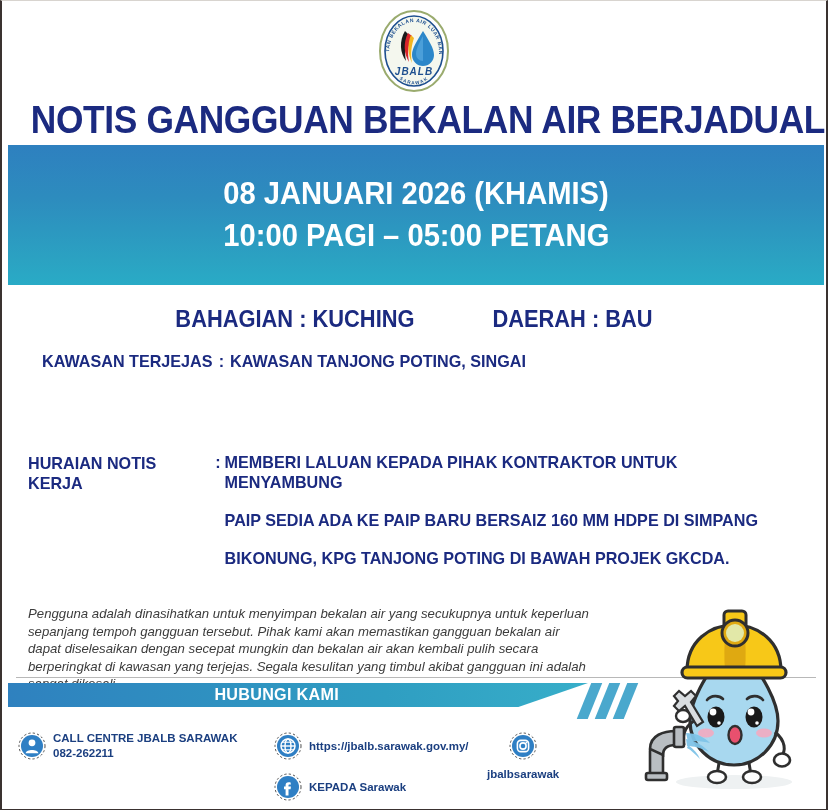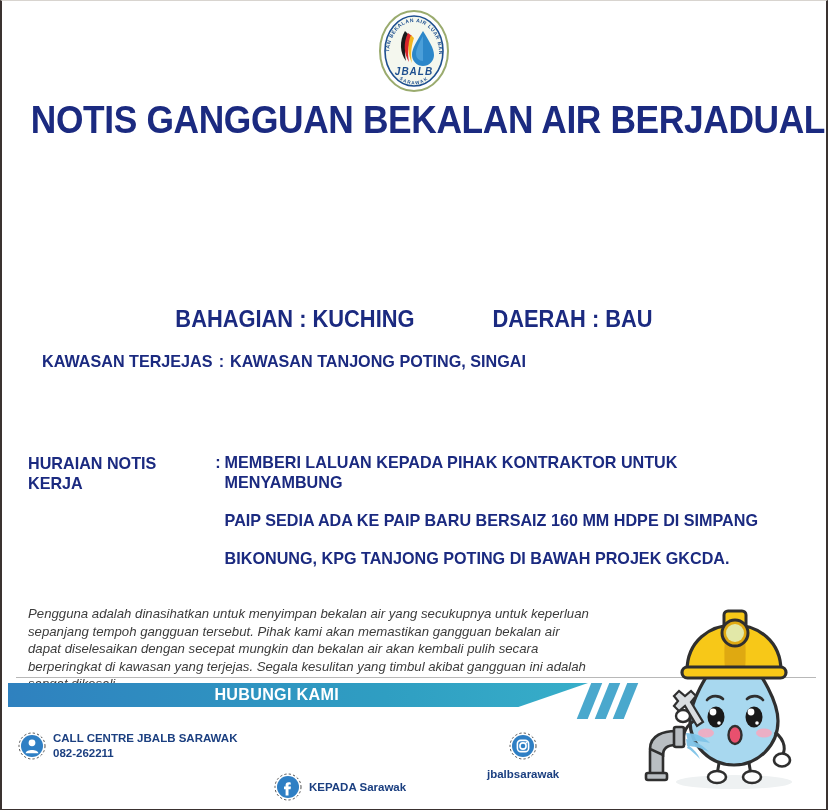--- a/index.html
+++ b/index.html
@@ -148,20 +148,24 @@
       <text x="39" y="66" font-size="10" font-weight="bold" font-style="italic" fill="#1d4f8f" text-anchor="middle" letter-spacing="1">JBALB</text>
       <path id="arcBot" d="M 18 62 A 24 26 0 0 0 60 62" fill="none"></path>
       <text font-size="4.6" font-weight="bold" fill="#1d4f8f" letter-spacing="1.2">
         <textPath href="#arcBot" startOffset="50%" text-anchor="middle">SARAWAK</textPath>
       </text>
     </svg>
   </div>
 
   <div class="main-title">NOTIS GANGGUAN BEKALAN AIR BERJADUAL</div>
 
+  <div class="date-banner">
+    <div class="date-line">08 JANUARI 2026 (KHAMIS)</div>
+    <div class="date-line">10:00 PAGI – 05:00 PETANG</div>
+  </div>
 
   <div class="row-bahagian">
     <span>BAHAGIAN : KUCHING</span>
     <span>DAERAH : BAU</span>
   </div>
 
   <div class="kv-row row-kawasan">
     <span class="k">KAWASAN TERJEJAS</span>
     <span class="sep">:</span>
     <span class="v">KAWASAN TANJONG POTING, SINGAI</span>
@@ -191,20 +195,32 @@
     <svg class="ci-icon" viewBox="0 0 28 28">
       <circle cx="14" cy="14" r="13" fill="#ffffff" stroke="#3a3a3a" stroke-width="0.9" stroke-dasharray="2.2 2.2"></circle>
       <circle cx="14" cy="14" r="11" fill="#2f7fc4"></circle>
       <circle cx="14" cy="10.8" r="3.4" fill="#ffffff"></circle>
       <path d="M7.6 21.2 C8.4 16.8 19.6 16.8 20.4 21.2 Z" fill="#ffffff"></path>
     </svg>
     <span class="ci-text">CALL CENTRE JBALB SARAWAK
 082-262211</span>
   </div>
 
+  <div class="ci ci-web">
+    <svg class="ci-icon" viewBox="0 0 28 28">
+      <circle cx="14" cy="14" r="13" fill="#ffffff" stroke="#3a3a3a" stroke-width="0.9" stroke-dasharray="2.2 2.2"></circle>
+      <circle cx="14" cy="14" r="11" fill="#2f7fc4"></circle>
+      <circle cx="14" cy="14" r="7" fill="none" stroke="#ffffff" stroke-width="1.5"></circle>
+      <ellipse cx="14" cy="14" rx="3" ry="7" fill="none" stroke="#ffffff" stroke-width="1.4"></ellipse>
+      <line x1="7" y1="14" x2="21" y2="14" stroke="#ffffff" stroke-width="1.4"></line>
+      <line x1="8.2" y1="10.2" x2="19.8" y2="10.2" stroke="#ffffff" stroke-width="1.1"></line>
+      <line x1="8.2" y1="17.8" x2="19.8" y2="17.8" stroke="#ffffff" stroke-width="1.1"></line>
+    </svg>
+    <span class="ci-text">https://jbalb.sarawak.gov.my/</span>
+  </div>
 
   <div class="ci ci-fb">
     <svg class="ci-icon" viewBox="0 0 28 28">
       <circle cx="14" cy="14" r="13" fill="#ffffff" stroke="#3a3a3a" stroke-width="0.9" stroke-dasharray="2.2 2.2"></circle>
       <circle cx="14" cy="14" r="11" fill="#2f7fc4"></circle>
       <path d="M16.4 9.2 h-1.9 c-1.9 0 -2.9 1.1 -2.9 2.9 v1.5 h-1.6 v2.6 h1.6 v6.2 h2.9 v-6.2 h2.1 l0.35 -2.6 h-2.45 v-1.2 c0 -0.65 0.2 -1 1 -1 h1.45 z" fill="#ffffff"></path>
     </svg>
     <span class="ci-text">KEPADA Sarawak</span>
   </div>
 

